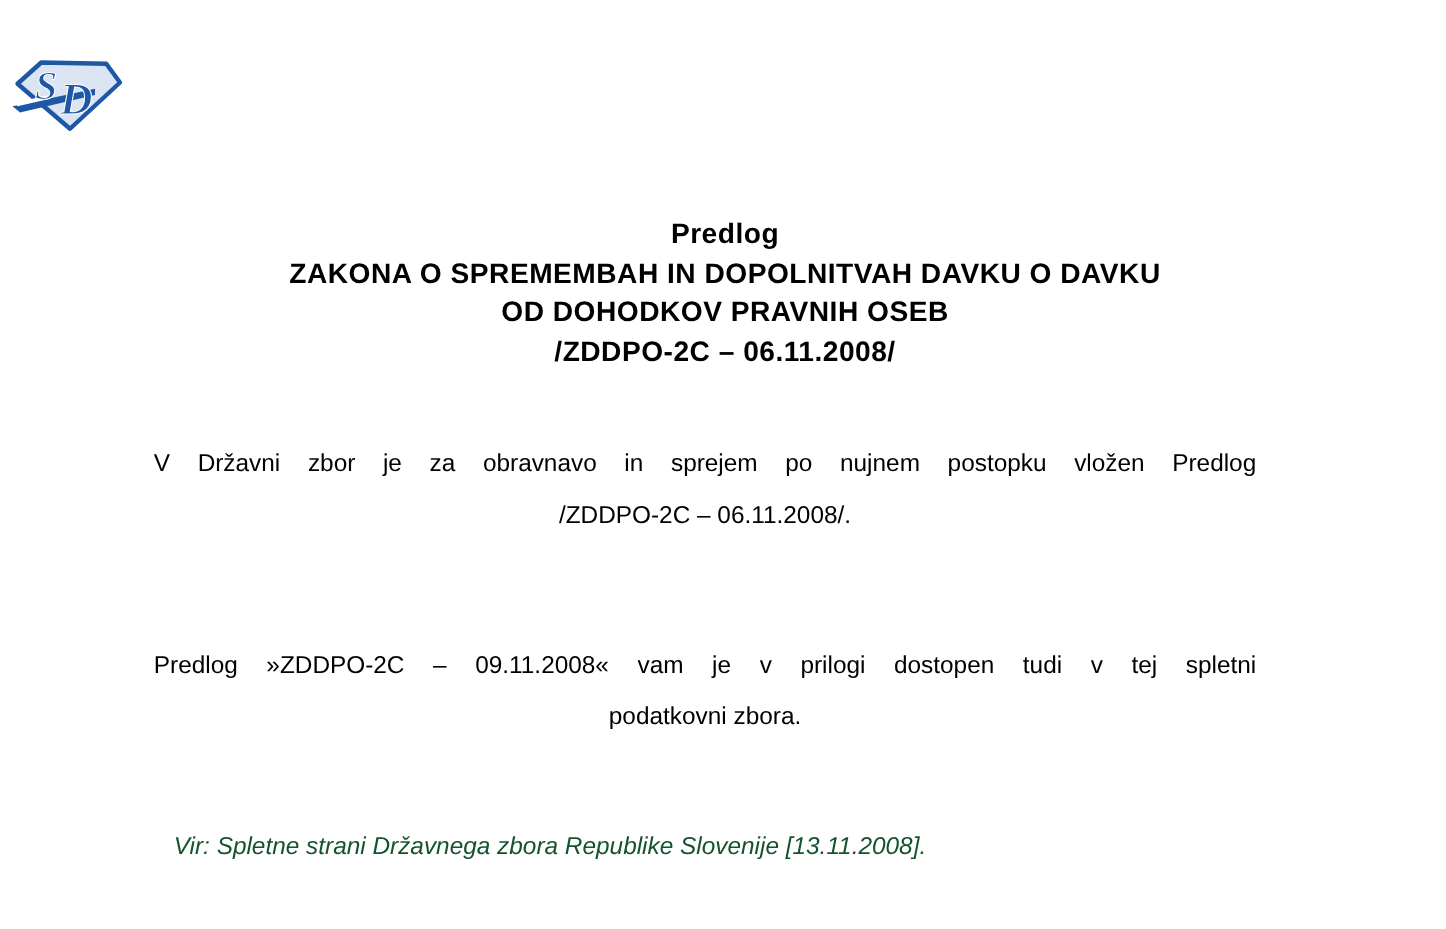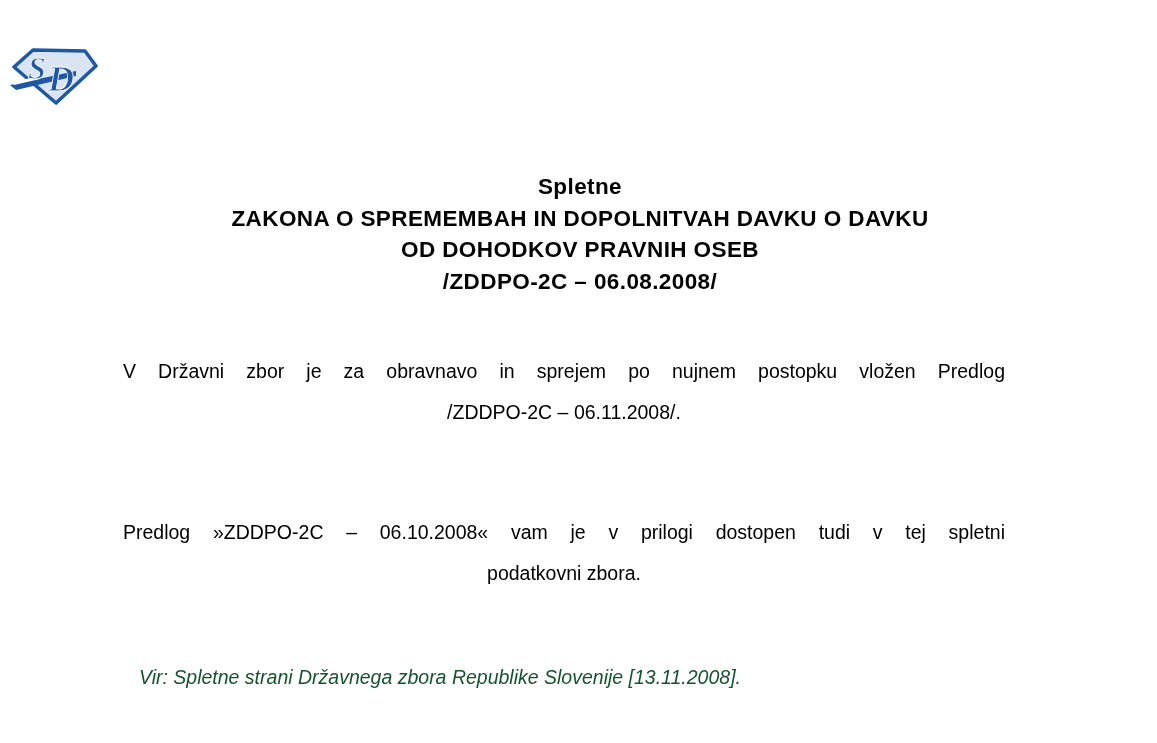--- a/index.html
+++ b/index.html
@@ -76,31 +76,31 @@
 
       <polygon points="0,39 66,25 66,30 6,44" fill="#1d57a5"></polygon>
       <polygon points="2,36 30,30 30,33 4,39" fill="#ffffff"></polygon>
 
       <text x="18" y="33" font-family="Liberation Serif, serif" font-style="italic" font-weight="bold" font-size="32" fill="#1d57a5" stroke="#ffffff" stroke-width="0.8">S</text>
       <text x="38" y="45" font-family="Liberation Serif, serif" font-style="italic" font-weight="bold" font-size="36" fill="#1d57a5" stroke="#ffffff" stroke-width="0.8">D</text>
     </svg>
   </div>
 
   <div class="title-block">
-    <div>Spletne</div>
+    <div>Predlog</div>
     <div>ZAKONA O SPREMEMBAH IN DOPOLNITVAH DAVKU O DAVKU</div>
     <div>OD DOHODKOV PRAVNIH OSEB</div>
-    <div>/ZDDPO-2C – 06.08.2008/</div>
+    <div>/ZDDPO-2C – 06.11.2008/</div>
   </div>
 
   <div class="body-para para-1">
     <div class="line-just">V Državni zbor je za obravnavo in sprejem po nujnem postopku vložen Predlog</div>
     <div class="line-plain">/ZDDPO-2C – 06.11.2008/.</div>
   </div>
 
   <div class="body-para para-2">
-    <div class="line-just">Predlog »ZDDPO-2C – 06.10.2008« vam je v prilogi dostopen tudi v tej spletni</div>
+    <div class="line-just">Predlog »ZDDPO-2C – 09.11.2008« vam je v prilogi dostopen tudi v tej spletni</div>
     <div class="line-plain">podatkovni zbora.</div>
   </div>
 
   <div class="source-line">Vir: Spletne strani Državnega zbora Republike Slovenije [13.11.2008].</div>
 
 </div>
 
 </body></html>

